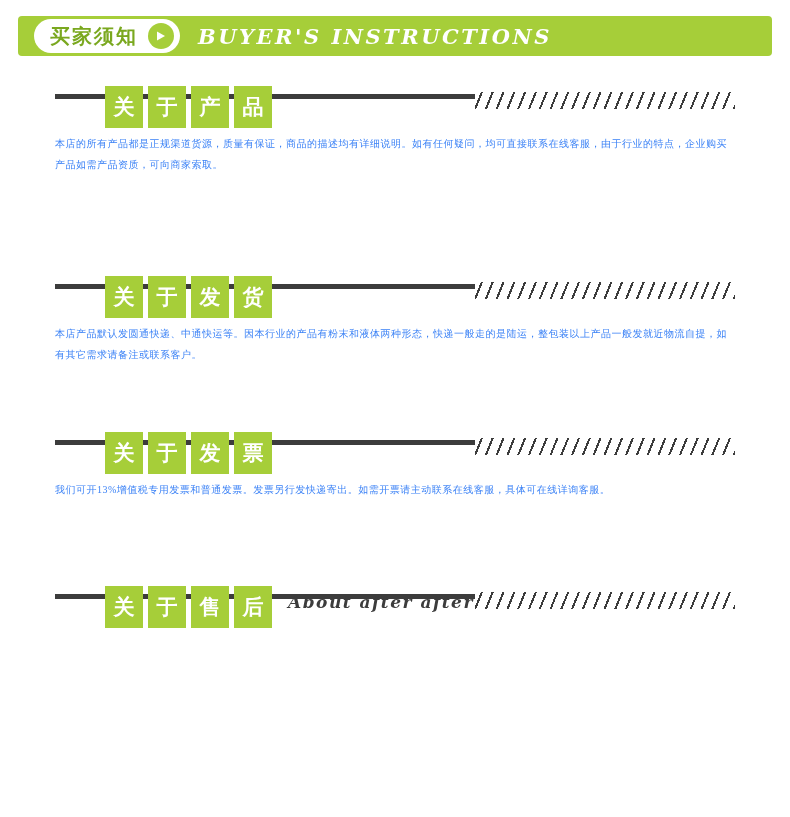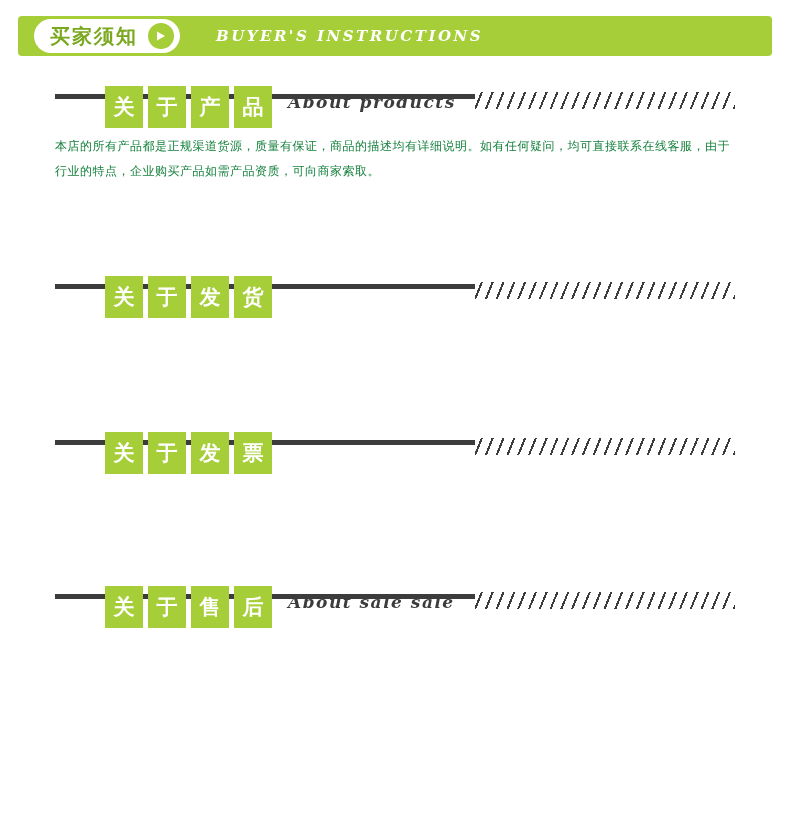--- a/index.html
+++ b/index.html
@@ -50,25 +50,25 @@
     height: 26px;
     border-radius: 50%;
     background: #a6ce39;
     margin-left: 10px;
     display: flex;
     align-items: center;
     justify-content: center;
   }
   .banner-arrow svg { display: block; }
   .banner-en {
-    margin-left: 36px;
+    margin-left: 18px;
     font-family: "DejaVu Serif", serif;
     font-style: italic;
     font-weight: bold;
-    font-size: 15px;
+    font-size: 21px;
     color: #ffffff;
     letter-spacing: 2.5px;
   }
 
   
   .section {
     position: absolute;
     left: 0;
     width: 790px;
   }
@@ -127,23 +127,23 @@
       -68deg,
       #3c3c3c 0px,
       #3c3c3c 2px,
       #ffffff 2px,
       #ffffff 10px
     );
   }
   .sec-body {
     margin: 0 55px;
     font-family: Liberation Serif, serif;
-    font-size: 12px;
+    font-size: 10px;
     line-height: 2.05;
-    color: #15803d;
+    color: #3b82f6;
     letter-spacing: 0.5px;
   }
 </style>
 </head>
 <body>
 
 <div class="banner">
   <div class="banner-cn">
     <span class="banner-cn-text">买家须知</span>
     <span class="banner-arrow">
@@ -157,57 +157,58 @@
 
 <div class="section" style="top:86px;">
   <div class="sec-head">
     <div class="sec-rule"></div>
     <div class="boxes">
       <div class="box">关</div>
       <div class="box">于</div>
       <div class="box">产</div>
       <div class="box">品</div>
     </div>
-    <div class="sec-en">About products</div>
     <div class="hatch"></div>
   </div>
   <div class="sec-body">本店的所有产品都是正规渠道货源，质量有保证，商品的描述均有详细说明。如有任何疑问，均可直接联系在线客服，由于行业的特点，企业购买产品如需产品资质，可向商家索取。</div>
 </div>
 
 <div class="section" style="top:276px;">
   <div class="sec-head">
     <div class="sec-rule"></div>
     <div class="boxes">
       <div class="box">关</div>
       <div class="box">于</div>
       <div class="box">发</div>
       <div class="box">货</div>
     </div>
     <div class="hatch"></div>
   </div>
+  <div class="sec-body">本店产品默认发圆通快递、中通快运等。因本行业的产品有粉末和液体两种形态，快递一般走的是陆运，整包装以上产品一般发就近物流自提，如有其它需求请备注或联系客户。</div>
 </div>
 
 <div class="section" style="top:432px;">
   <div class="sec-head">
     <div class="sec-rule"></div>
     <div class="boxes">
       <div class="box">关</div>
       <div class="box">于</div>
       <div class="box">发</div>
       <div class="box">票</div>
     </div>
     <div class="hatch"></div>
   </div>
+  <div class="sec-body">我们可开13%增值税专用发票和普通发票。发票另行发快递寄出。如需开票请主动联系在线客服，具体可在线详询客服。</div>
 </div>
 
 <div class="section" style="top:586px;">
   <div class="sec-head">
     <div class="sec-rule"></div>
     <div class="boxes">
       <div class="box">关</div>
       <div class="box">于</div>
       <div class="box">售</div>
       <div class="box">后</div>
     </div>
-    <div class="sec-en">About sale sale</div>
+    <div class="sec-en">About after after</div>
     <div class="hatch"></div>
   </div>
 </div>
 
 </body></html>

